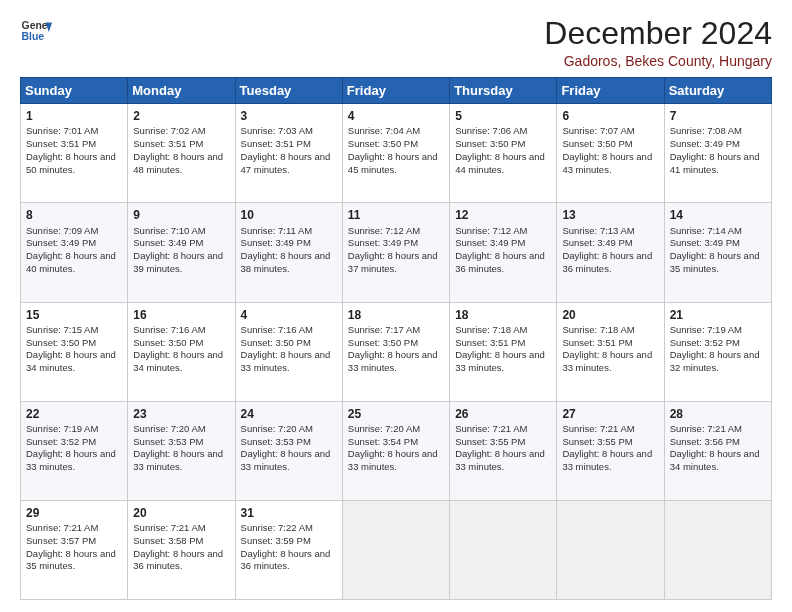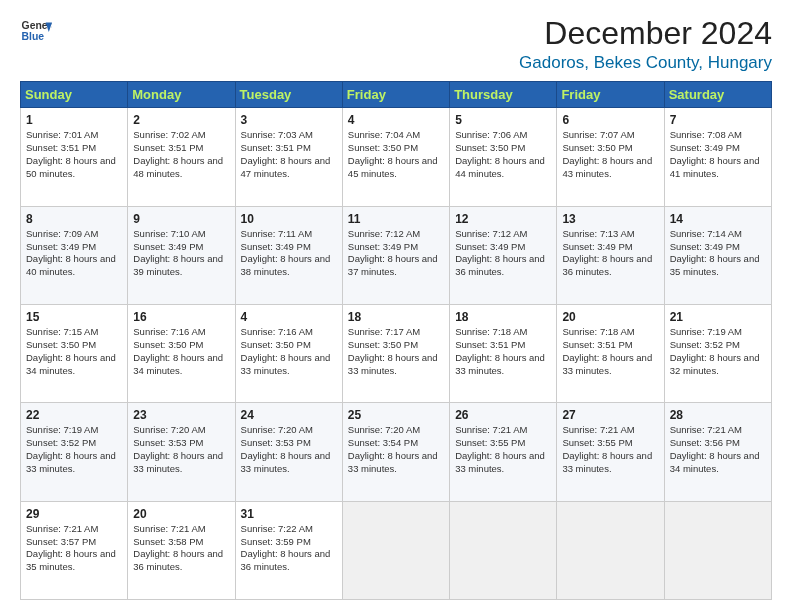--- a/index.html
+++ b/index.html
@@ -35,33 +35,33 @@
     .title-block {
       text-align: right;
     }
     .main-title {
       font-size: 32px;
       font-weight: normal;
       color: #222;
       line-height: 1.1;
     }
     .subtitle {
-      font-size: 17px;
-      color: #0369a1;
+      font-size: 14px;
+      color: #7f1d1d;
       margin-top: 2px;
     }
     .calendar {
       flex: 1;
       border-collapse: collapse;
       width: 100%;
       table-layout: fixed;
     }
     .calendar thead th {
       background: #2563b0;
-      color: #bef264;
+      color: #ffffff;
       font-size: 13px;
       font-weight: bold;
       padding: 5px 4px;
       text-align: left;
       border: 1px solid #1a4a8a;
     }
     .calendar tbody td {
       border: 1px solid #ccc;
       vertical-align: top;
       padding: 4px 5px;

